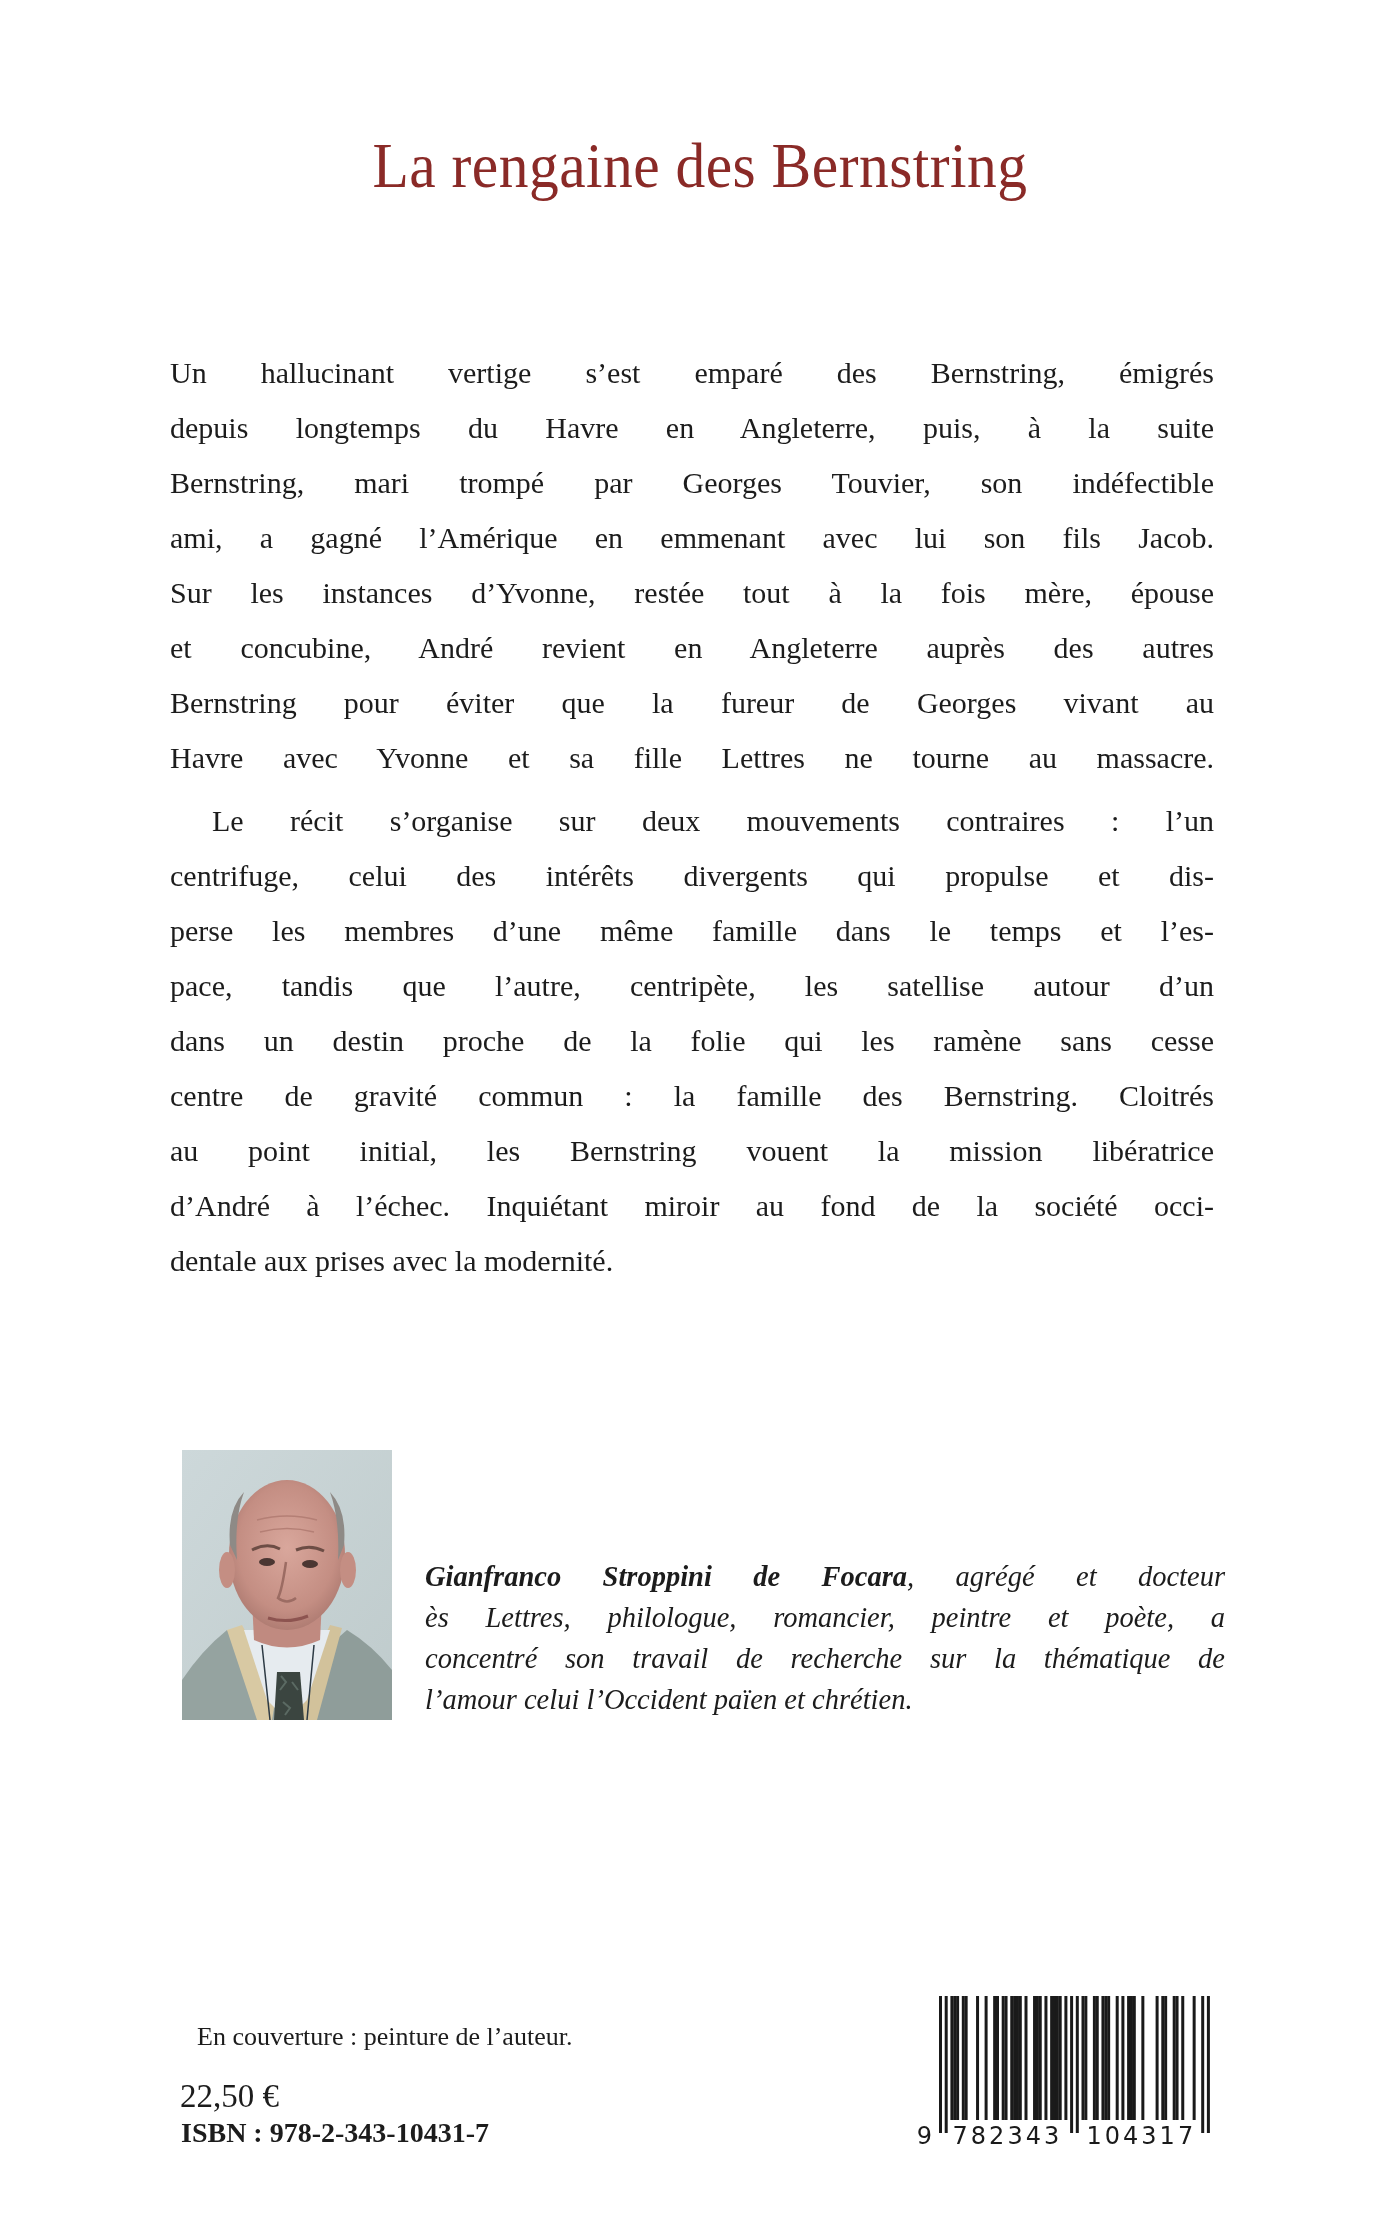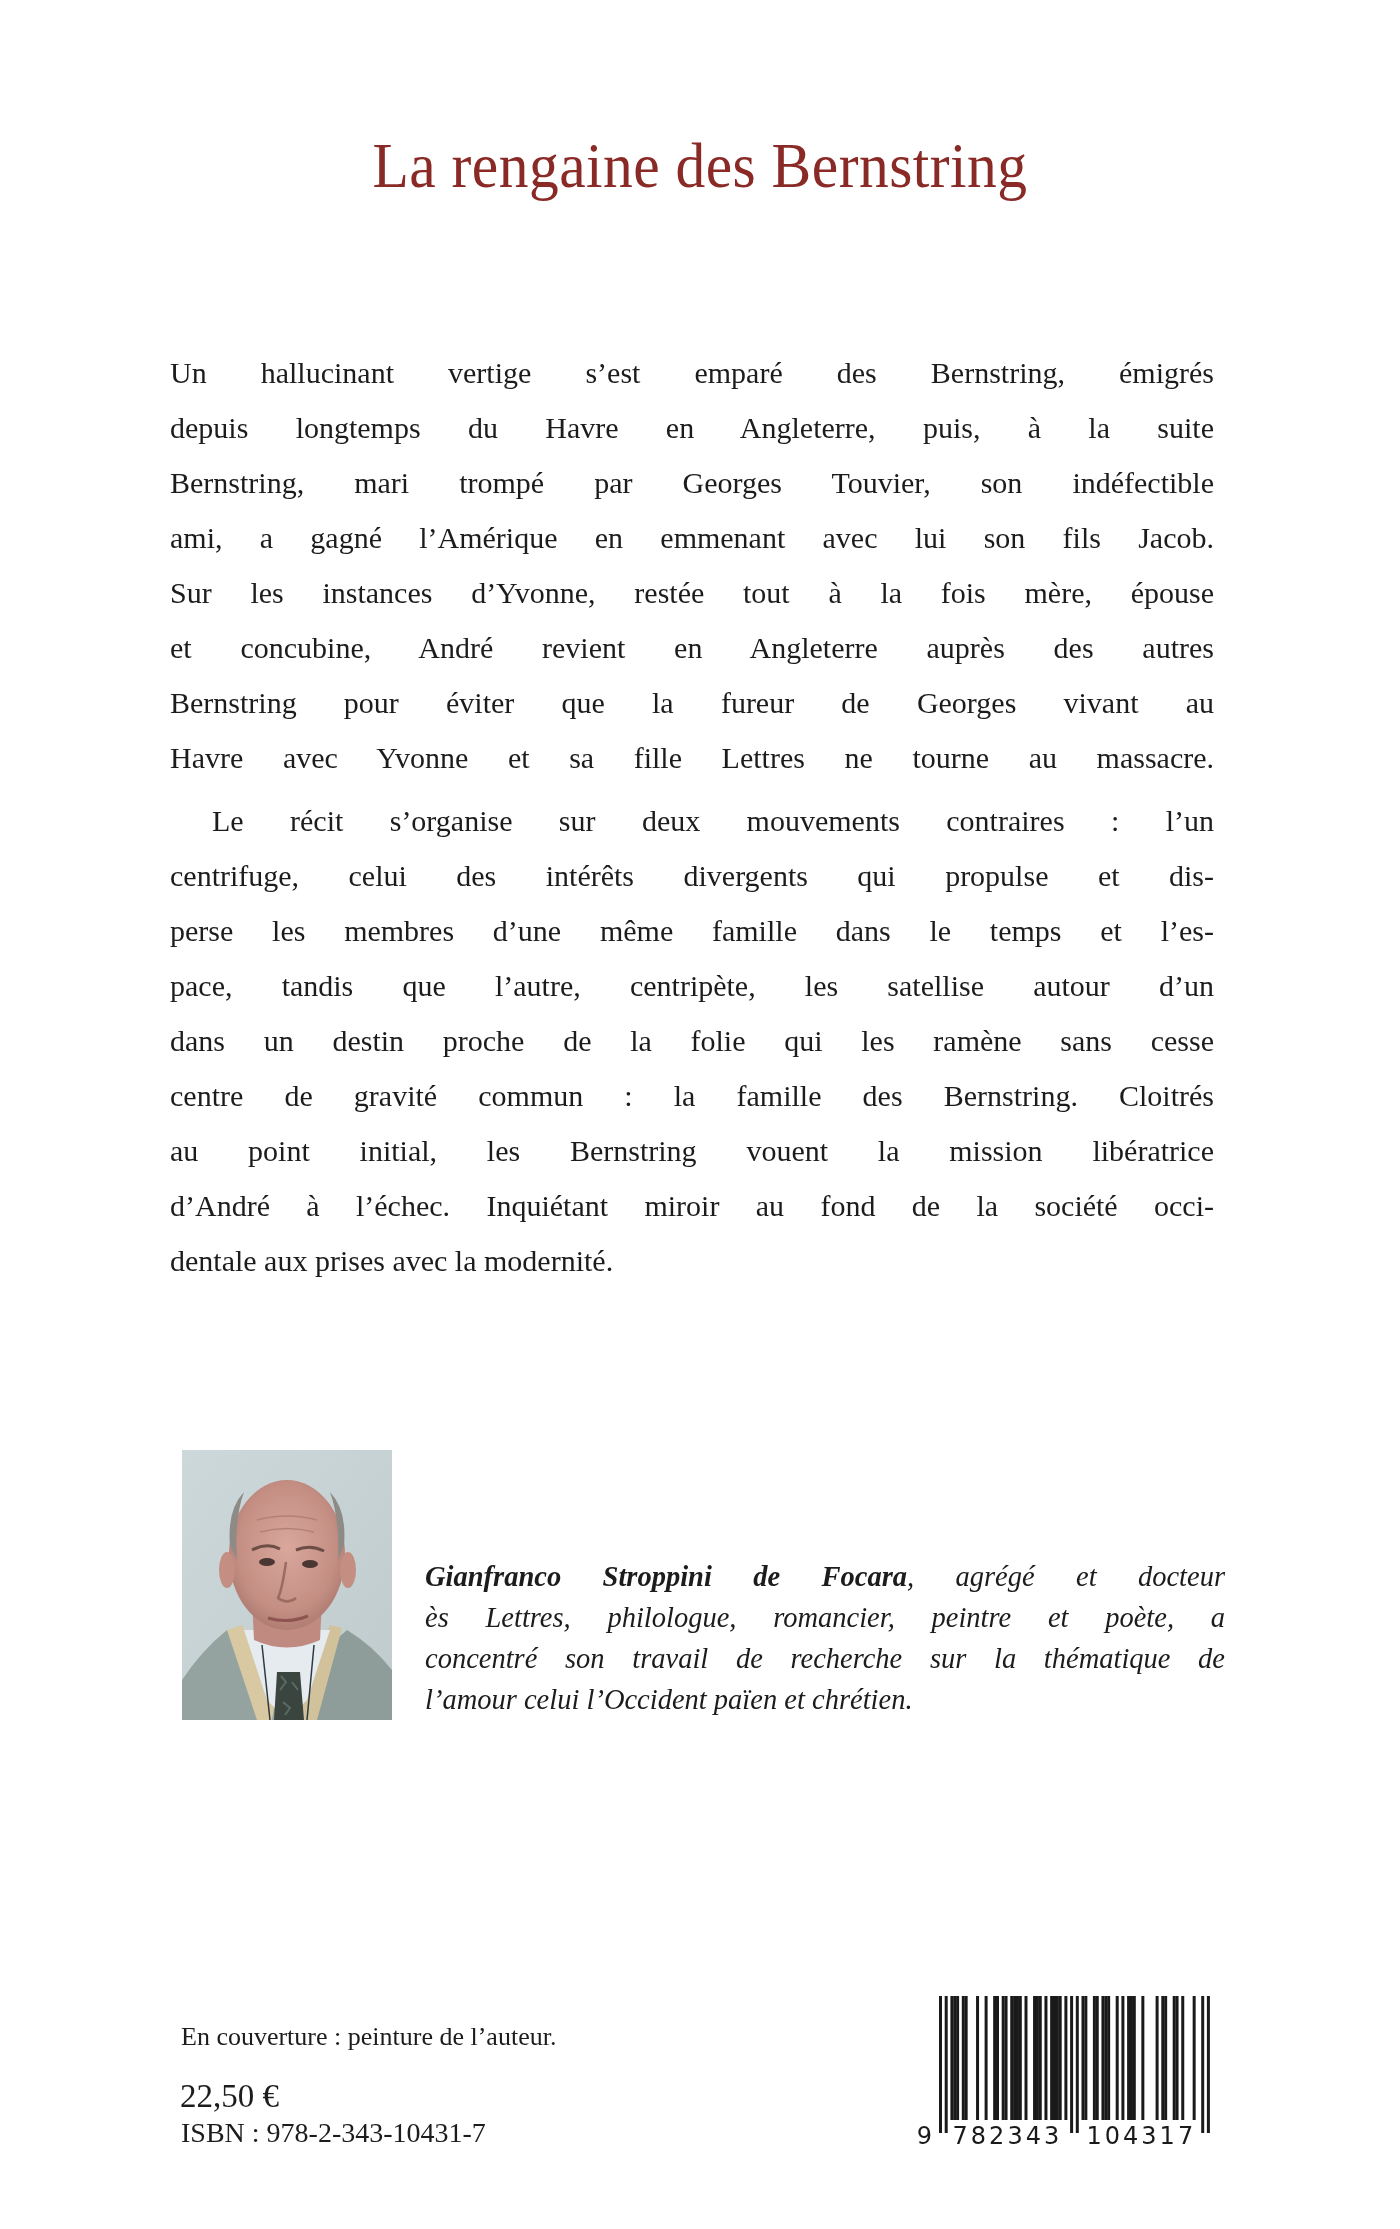--- a/index.html
+++ b/index.html
@@ -13,23 +13,23 @@
              text-align: justify; }
     #blurb p { margin: 0; text-align: justify; }
     #blurb p .ln { display: block; text-align: justify; text-align-last: justify; white-space: nowrap; }
     #blurb p .ln.last { text-align-last: left; }
     #blurb p.indent .ln.first { text-indent: 42px; margin-top: 8px; }
     #photo { left: 182px; top: 1450px; width: 210px; height: 270px; overflow: hidden; background: #c8d3d4; }
     #bio { left: 425px; width: 800px; top: 1556px; font-size: 28.5px; line-height: 41px; font-style: italic; }
     #bio .ln { display: block; white-space: nowrap; text-align: justify; text-align-last: justify; }
     #bio .ln.last { text-align-last: left; }
     #bio b { font-weight: bold; }
-    #cover-credit { left: 181px; top: 2022px; font-size: 26px; line-height: 30px; }
+    #cover-credit { left: 197px; top: 2022px; font-size: 26px; line-height: 30px; }
     #price { left: 180px; top: 2078px; font-size: 33px; line-height: 36px; }
-    #isbn { left: 181px; top: 2117px; font-size: 28px; line-height: 32px; }
+    #isbn { left: 181px; top: 2117px; font-size: 28px; line-height: 32px; font-weight: bold; }
     #barcode { left: 915px; top: 1994px; width: 300px; height: 160px; }
   </style>
 </head>
 <body>
 
 <div id="title" class="abs">La rengaine des Bernstring</div>
 
 <div id="blurb" class="abs">
   <p>
     <span class="ln first">Un hallucinant vertige s’est emparé des Bernstring, émigrés</span>

